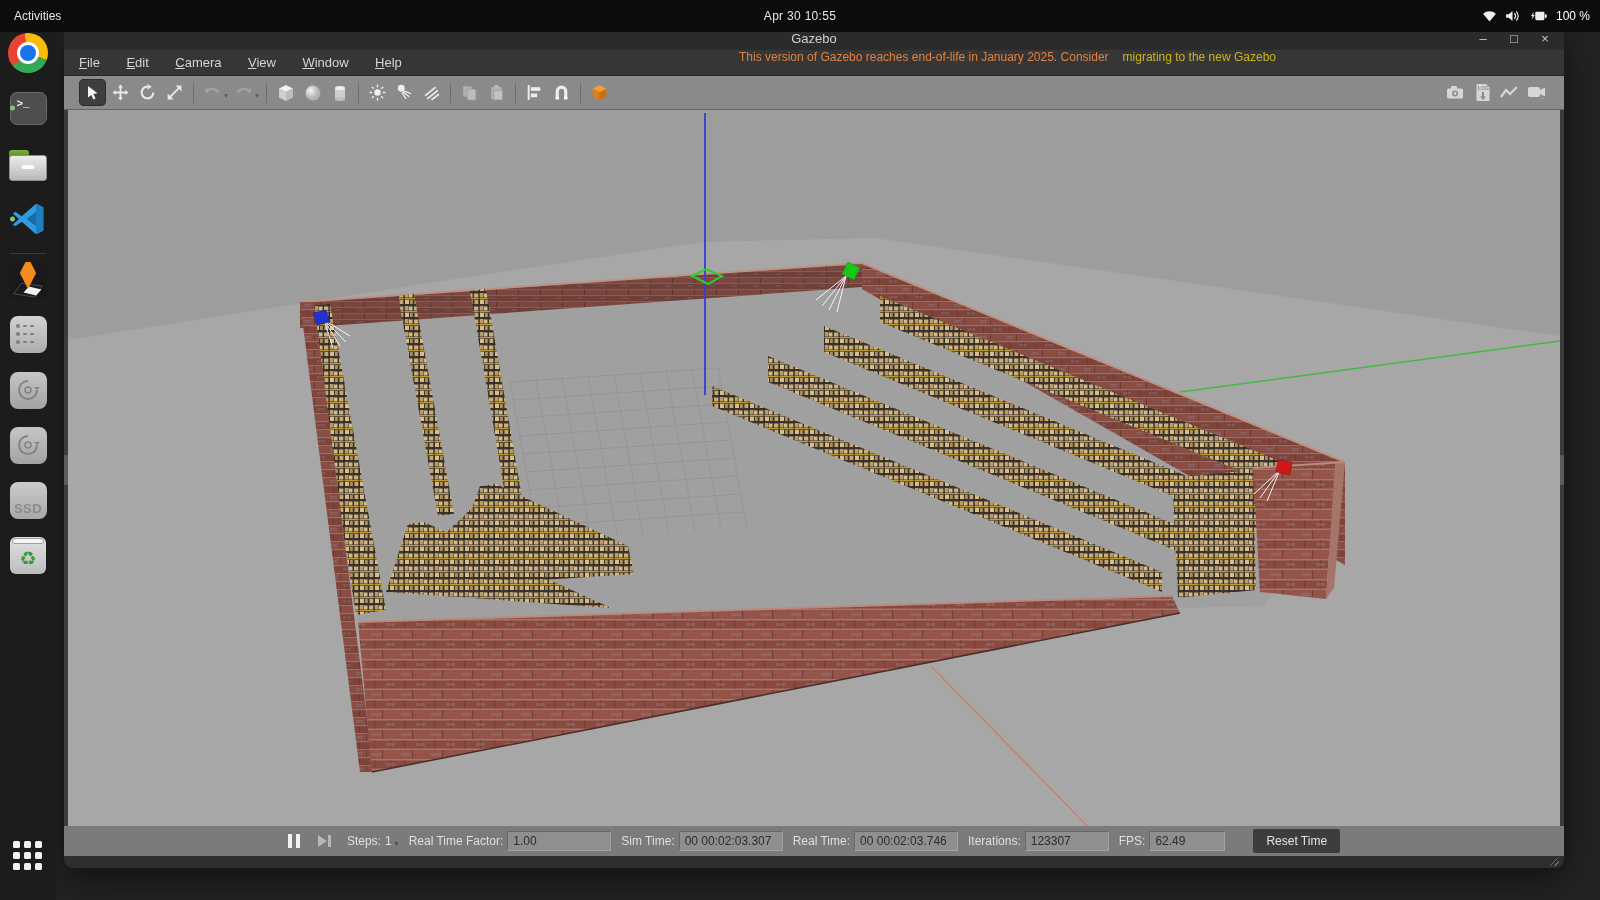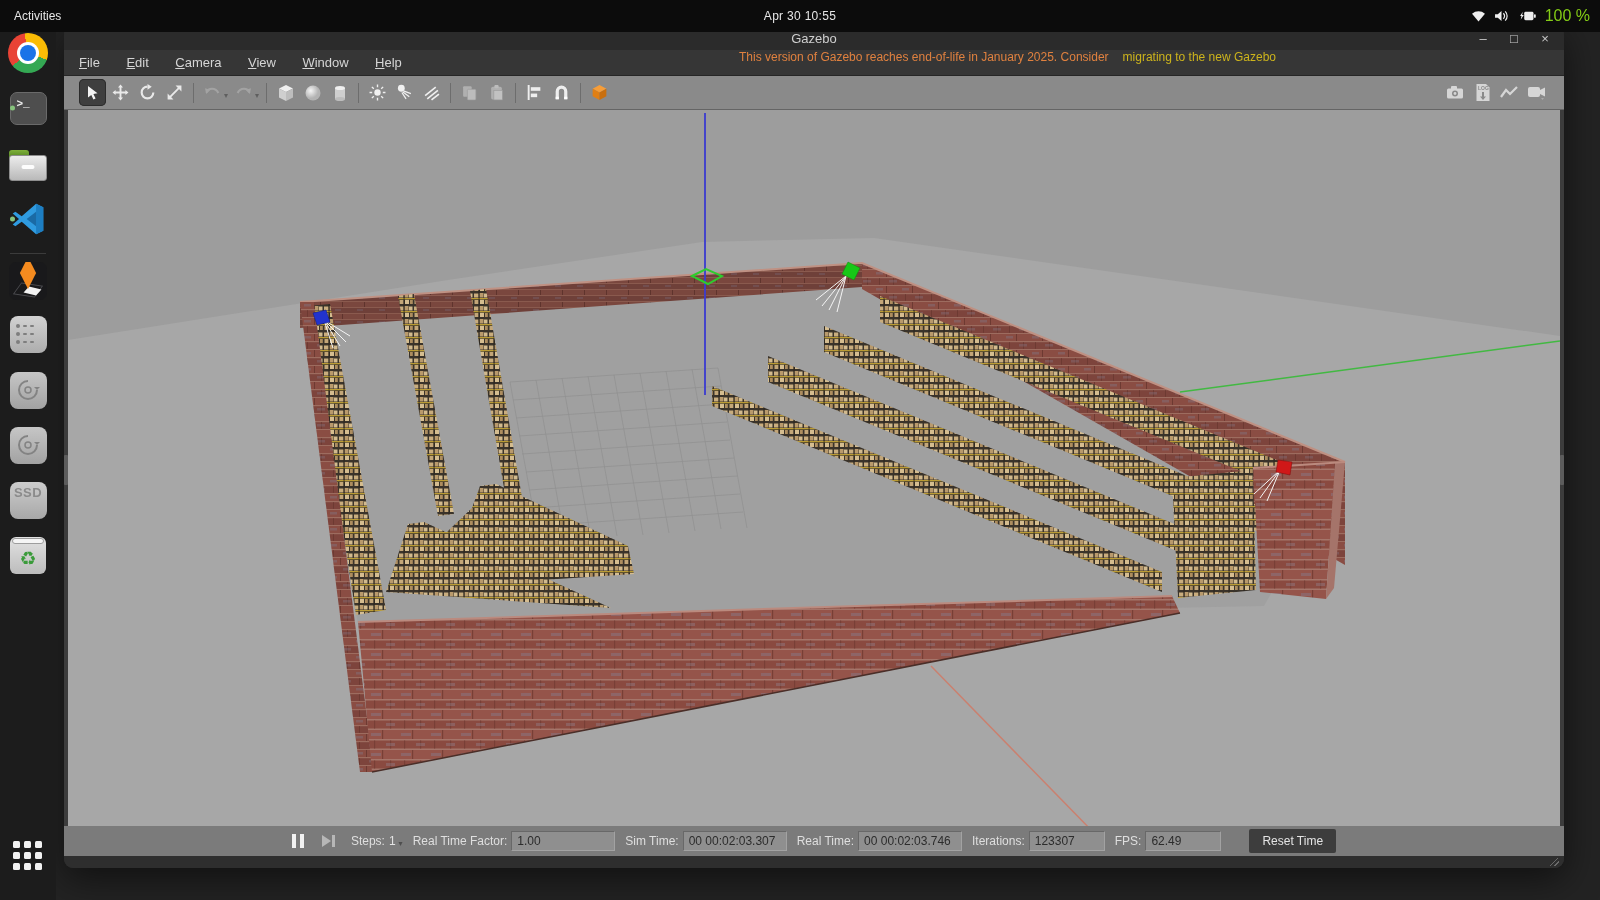--- a/index.html
+++ b/index.html
@@ -6,21 +6,21 @@
   html,body{width:1600px;height:900px;overflow:hidden}
   body{background:#232323;font-family:"Liberation Sans",sans-serif;position:relative}
 
   
   .topbar{position:absolute;left:0;top:0;width:1600px;height:32px;background:#0c0c0c;color:#e6e6e6;
           font-size:12px;display:flex;align-items:center;z-index:50}
   .activities{margin-left:14px;cursor:default}
   .clock{position:absolute;left:50%;transform:translateX(-50%);letter-spacing:.3px}
   .sysicons{position:absolute;right:10px;display:flex;align-items:center;gap:8px}
   .sysicons svg{display:block}
-  .battery-text{font-size:16px;color:#84cc16}
+  .battery-text{font-size:12px;color:#ffffff}
 
   
   .dock{position:absolute;left:0;top:22px;width:56px;height:878px;background:#1c1c1c;z-index:40}
   .dock-item{position:absolute;left:8px;width:40px;height:40px;display:flex;align-items:center;justify-content:center}
   .run-dot{position:absolute;left:2px;top:50%;transform:translateY(-50%);width:5px;height:5px;border-radius:50%;background:#86c27c}
   .chrome-outer{width:40px;height:40px;border-radius:50%;
      background:conic-gradient(from -130deg,#e94335 0 33.3%,#fbbc05 33.3% 66.6%,#34a853 66.6%);position:relative}
   .chrome-outer::before{content:"";position:absolute;left:50%;top:50%;width:22px;height:22px;border-radius:50%;
      background:#fff;transform:translate(-50%,-50%)}
   .chrome-outer::after{content:"";position:absolute;left:50%;top:50%;width:16px;height:16px;border-radius:50%;
@@ -43,21 +43,21 @@
   .gaz-white{position:absolute;left:16px;top:26px;width:15px;height:6px;background:#f2f2f2;transform:skewX(-35deg) rotate(12deg)}
   .gray-tile{width:37px;height:37px;border-radius:8px;background:linear-gradient(#d2d2d2,#adadad);
      display:flex;flex-direction:column;justify-content:center;gap:4px;padding-left:6px}
   .dotrow{display:flex;align-items:center;gap:3px}
   .dotrow i{display:block;background:#7e7e7e;border-radius:50%}
   .dotrow .c{width:4px;height:4px}
   .dotrow .d{width:4px;height:2px;border-radius:1px}
   .disk-tile{width:37px;height:37px;border-radius:8px;background:linear-gradient(#c6c6c6,#a2a2a2);
      display:flex;align-items:center;justify-content:center}
   .ssd-tile{width:37px;height:37px;border-radius:8px;background:linear-gradient(#cccccc,#a8a8a8);
-     display:flex;align-items:flex-end;justify-content:center;color:#8b8b8b;font-weight:bold;font-size:13px;padding-bottom:19px;letter-spacing:.5px}
+     display:flex;align-items:flex-end;justify-content:center;color:#8b8b8b;font-weight:bold;font-size:13px;padding-bottom:3px;letter-spacing:.5px}
   .trash-tile{width:36px;height:37px;border-radius:6px;background:linear-gradient(#e2e2e2,#bcbcbc);position:relative;
      display:flex;align-items:center;justify-content:center}
   .trash-lid{position:absolute;left:2px;top:1px;width:32px;height:6px;background:#f5f5f5;border:1px solid #9d9d9d;border-radius:3px}
   .recycle{color:#3a9b3a;font-size:19px;line-height:1;margin-top:6px}
   .appgrid{position:absolute;left:13px;width:30px;height:30px;display:grid;grid-template-columns:repeat(3,7px);
      grid-template-rows:repeat(3,7px);gap:4px}
   .appgrid i{background:#f2f2f2;border-radius:1.5px;display:block}
 
   
   .gwindow{position:absolute;left:64px;top:26px;width:1500px;height:842px;border-radius:9px;overflow:hidden;
@@ -85,21 +85,21 @@
   .viewport{height:716px;background:#3c3c3c;position:relative;padding:0 4px}
   svg.scene{display:block;width:1492px;height:716px}
   .splitter{position:absolute;top:345px;width:4px;height:30px;background:#5c5c5c;border-radius:1px}
   .splitter.left{left:0}.splitter.right{right:0}
 
   .statusbar{height:30px;background:#7b7b7b;display:flex;align-items:center;justify-content:center;font-size:12px;color:#e3e3e3}
   .sb-label{margin:0 4px 0 10px;white-space:nowrap;color:#dfdfdf}
   .field{background:#8f8f8f;border-top:1px solid #686868;border-left:1px solid #686868;
      border-bottom:1px solid #a2a2a2;border-right:1px solid #a2a2a2;
      color:#2c2c2c;height:20px;line-height:18px;padding:0 5px;white-space:nowrap;overflow:hidden}
-  .f-rtf{width:104px}.f-sim{width:104px}.f-real{width:104px}.f-iter{width:76px}.f-fps{width:76px}
+  .f-rtf{width:104px}.f-sim{width:104px}.f-real{width:104px}.f-iter{width:84px}.f-fps{width:76px}
   .pause-btn{display:flex;gap:4px;margin-right:18px;cursor:pointer}
   .pause-btn i{display:block;width:4px;height:14px;background:#f2f2f2}
   .step-btn{display:flex;align-items:center;margin-right:6px;opacity:.55;cursor:default}
   .step-tri{width:0;height:0;border-left:9px solid #e9e9e9;border-top:6px solid transparent;border-bottom:6px solid transparent}
   .step-bar{width:3px;height:12px;background:#e9e9e9;margin-left:1px}
   .steps-caret{font-size:8px;color:#4e4e4e;margin:4px 0 0 3px}
   .reset-btn{background:#3d3d3d;color:#e4e4e4;height:24px;padding:11px 13px;display:flex;align-items:center;
      border-radius:2px;margin-left:28px;font-size:12px;cursor:pointer}
   .bottomstrip{height:12px;background:#2e2e2e;position:relative}
   .grip{position:absolute;right:5px;bottom:2px;width:10px;height:8px;

